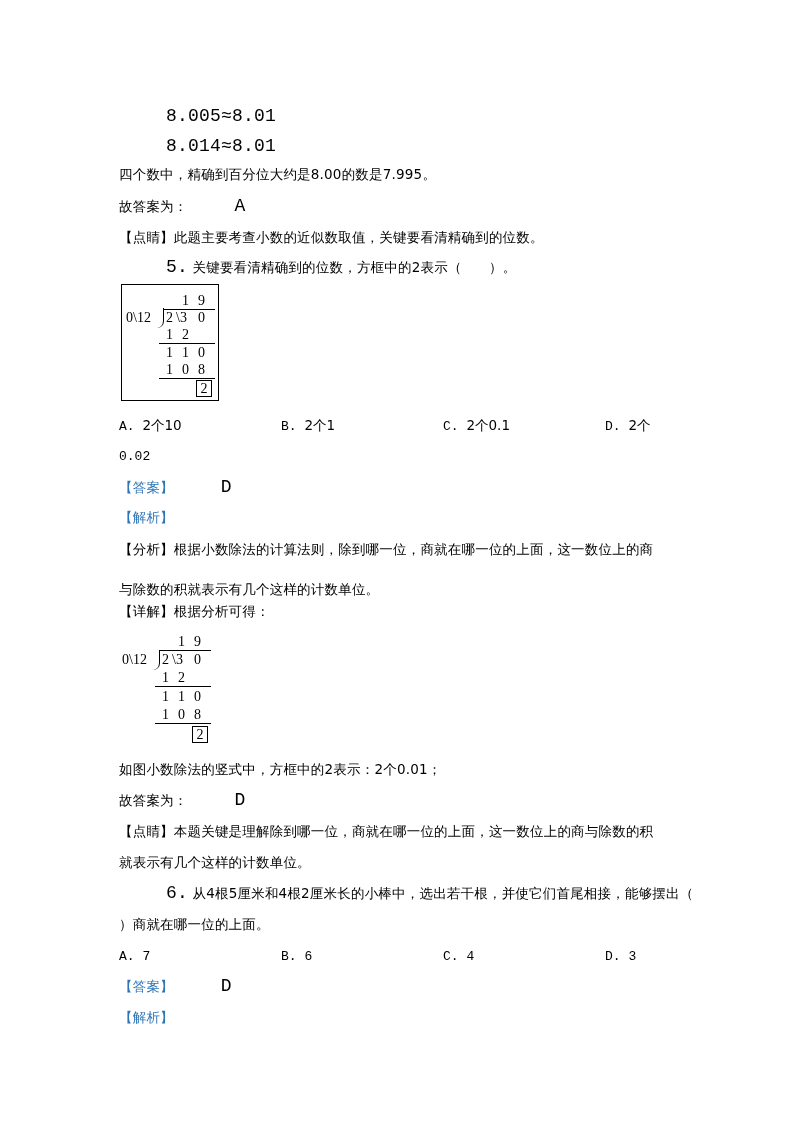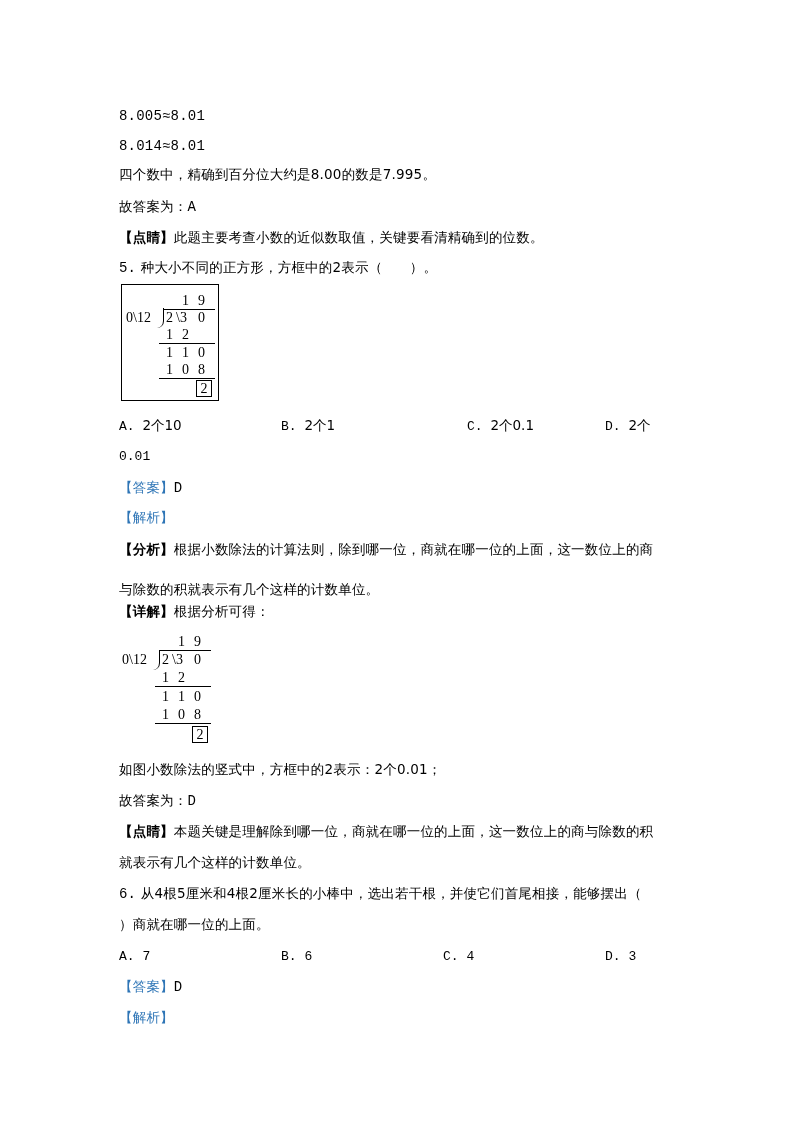--- a/index.html
+++ b/index.html
@@ -1,21 +1,21 @@
 <!DOCTYPE html>
 <html><head>
 <meta charset="utf-8">
 <style>
   html, body { margin: 0; padding: 0; background: #ffffff; }
   body { width: 794px; height: 1123px; position: relative; overflow: hidden;
          font-family: "DejaVu Sans", "Liberation Sans", sans-serif; color: #000; }
   .line { position: absolute; left: 119px; font-size: 13.5px; line-height: 20px; white-space: nowrap; letter-spacing: 0.2px; }
-  .mono { font-family: "Liberation Mono", "DejaVu Sans Mono", monospace; font-size: 14px; }
+  .mono { font-family: "Liberation Mono", "DejaVu Sans Mono", monospace; font-size: 18px; margin-left: 47px; }
   .blue { color: #2e75b6; }
-  .bold-bracket { font-weight: bold; }
+  .bold-bracket { font-weight: normal; }
   .opt { position: absolute; font-size: 13px; line-height: 20px; white-space: nowrap; font-family: "Liberation Mono", "DejaVu Sans Mono", monospace; }
   .opt .cjk { font-family: "DejaVu Sans", sans-serif; font-size: 13.5px; }
 
   
   .ldiv { position: absolute; font-family: "Liberation Serif", "DejaVu Serif", serif; font-size: 14px; }
   .ldiv .d { position: absolute; line-height: 14px; }
   .ldiv .hline { position: absolute; height: 0; border-top: 1.4px solid #000; }
   .ldiv .paren { position: absolute; width: 6px; border-right: 1.4px solid #000; border-radius: 0 0 8px 0; }
   .ldiv .rem-box { position: absolute; border: 1.4px solid #000; width: 14px; height: 15px; text-align: center; line-height: 15px; }
   .frame { position: absolute; border: 1.5px solid #000; }
@@ -28,21 +28,21 @@
 <div class="line" style="top:164px;">四个数中，精确到百分位大约是8.00的数是7.995。</div>
 <div class="line" style="top:196px;">
   <span>故答案为：</span><span class="mono">A</span>
 </div>
 <div class="line" style="top:227px;">
   <span class="bold-bracket">【点睛】</span><span>此题主要考查小数的近似数取值，关键要看清精确到的位数。</span>
 </div>
 
 <div class="line" style="top:257px;">
   <span class="mono">5.</span>
-  <span>种大小不同的正方形，方框中的2表示（　　）。</span>
+  <span>关键要看清精确到的位数，方框中的2表示（　　）。</span>
 </div>
 
 <div class="frame" style="left:121px; top:284px; width:96px; height:115px;"></div>
 <div class="ldiv" style="left:121px; top:284px; width:98px; height:117px;">
   <span class="d" style="left:61px; top:10px;">1</span>
   <span class="d" style="left:77px; top:10px;">9</span>
   <div class="hline" style="left:42px; top:25px; width:52px;"></div>
   <span class="d" style="left:5px; top:27px;">0\12</span>
   <div class="paren" style="left:36px; top:24px; height:20px;"></div>
   <span class="d" style="left:45px; top:27px;">2</span>
@@ -60,27 +60,27 @@
   <div class="hline" style="left:38px; top:94px; width:56px;"></div>
   <span class="rem-box" style="left:75px; top:96px;">2</span>
 </div>
 
 <div class="opt" style="left:119px; top:415px;">
   <span>A.</span> <span class="cjk">2个10</span>
 </div>
 <div class="opt" style="left:281px; top:415px;">
   <span>B.</span> <span class="cjk">2个1</span>
 </div>
-<div class="opt" style="left:443px; top:415px;margin-left:24px;">
+<div class="opt" style="left:443px; top:415px;">
   <span>C.</span> <span class="cjk">2个0.1</span>
 </div>
 <div class="opt" style="left:605px; top:415px;text-align:right;">
   <span>D.</span> <span class="cjk">2个</span>
 </div>
-<div class="opt" style="left:119px; top:447px;">0.01</div>
+<div class="opt" style="left:119px; top:447px;">0.02</div>
 
 <div class="line" style="top:477px;">
   <span class="blue">【答案】</span><span class="mono">D</span>
 </div>
 <div class="line blue" style="top:507px;">【解析】</div>
 <div class="line" style="top:539px;">
   <span class="bold-bracket">【分析】</span><span>根据小数除法的计算法则，除到哪一位，商就在哪一位的上面，这一数位上的商</span>
 </div>
 <div class="line" style="top:579px;">与除数的积就表示有几个这样的计数单位。</div>
 <div class="line" style="top:601px;">

